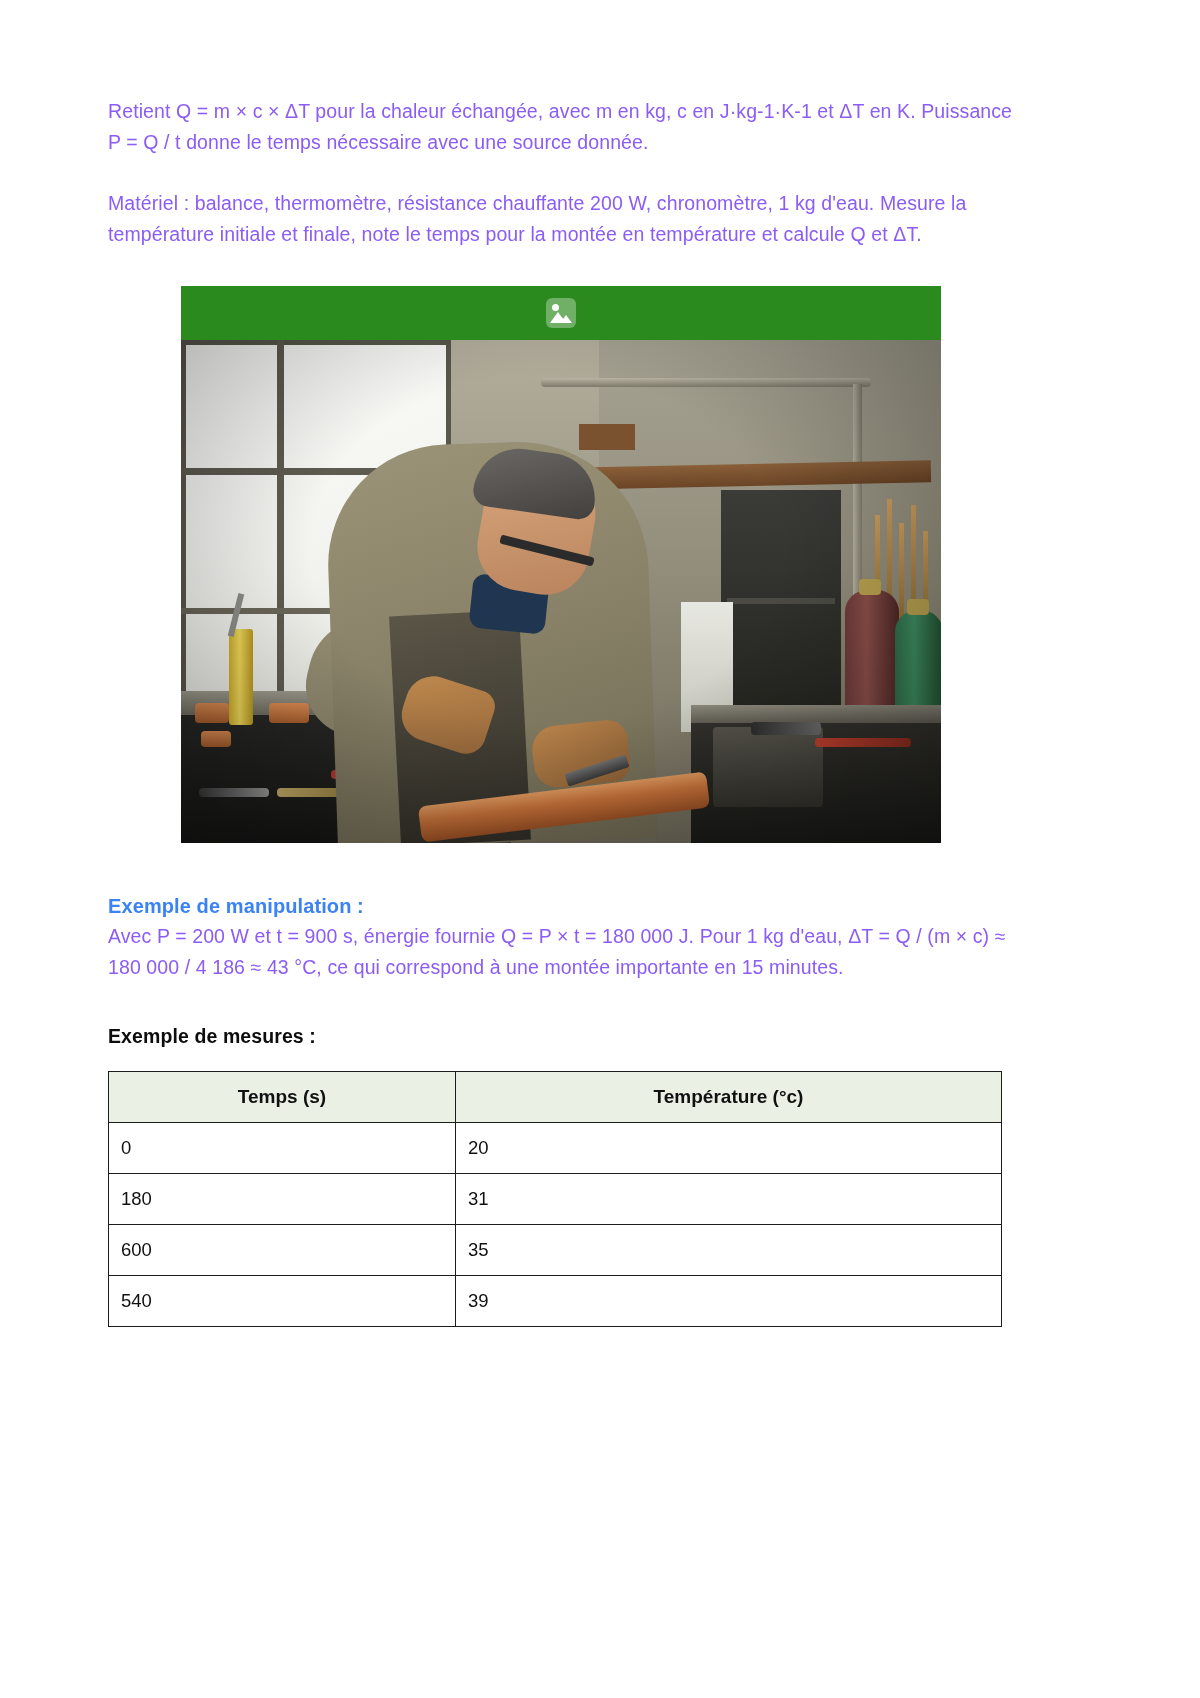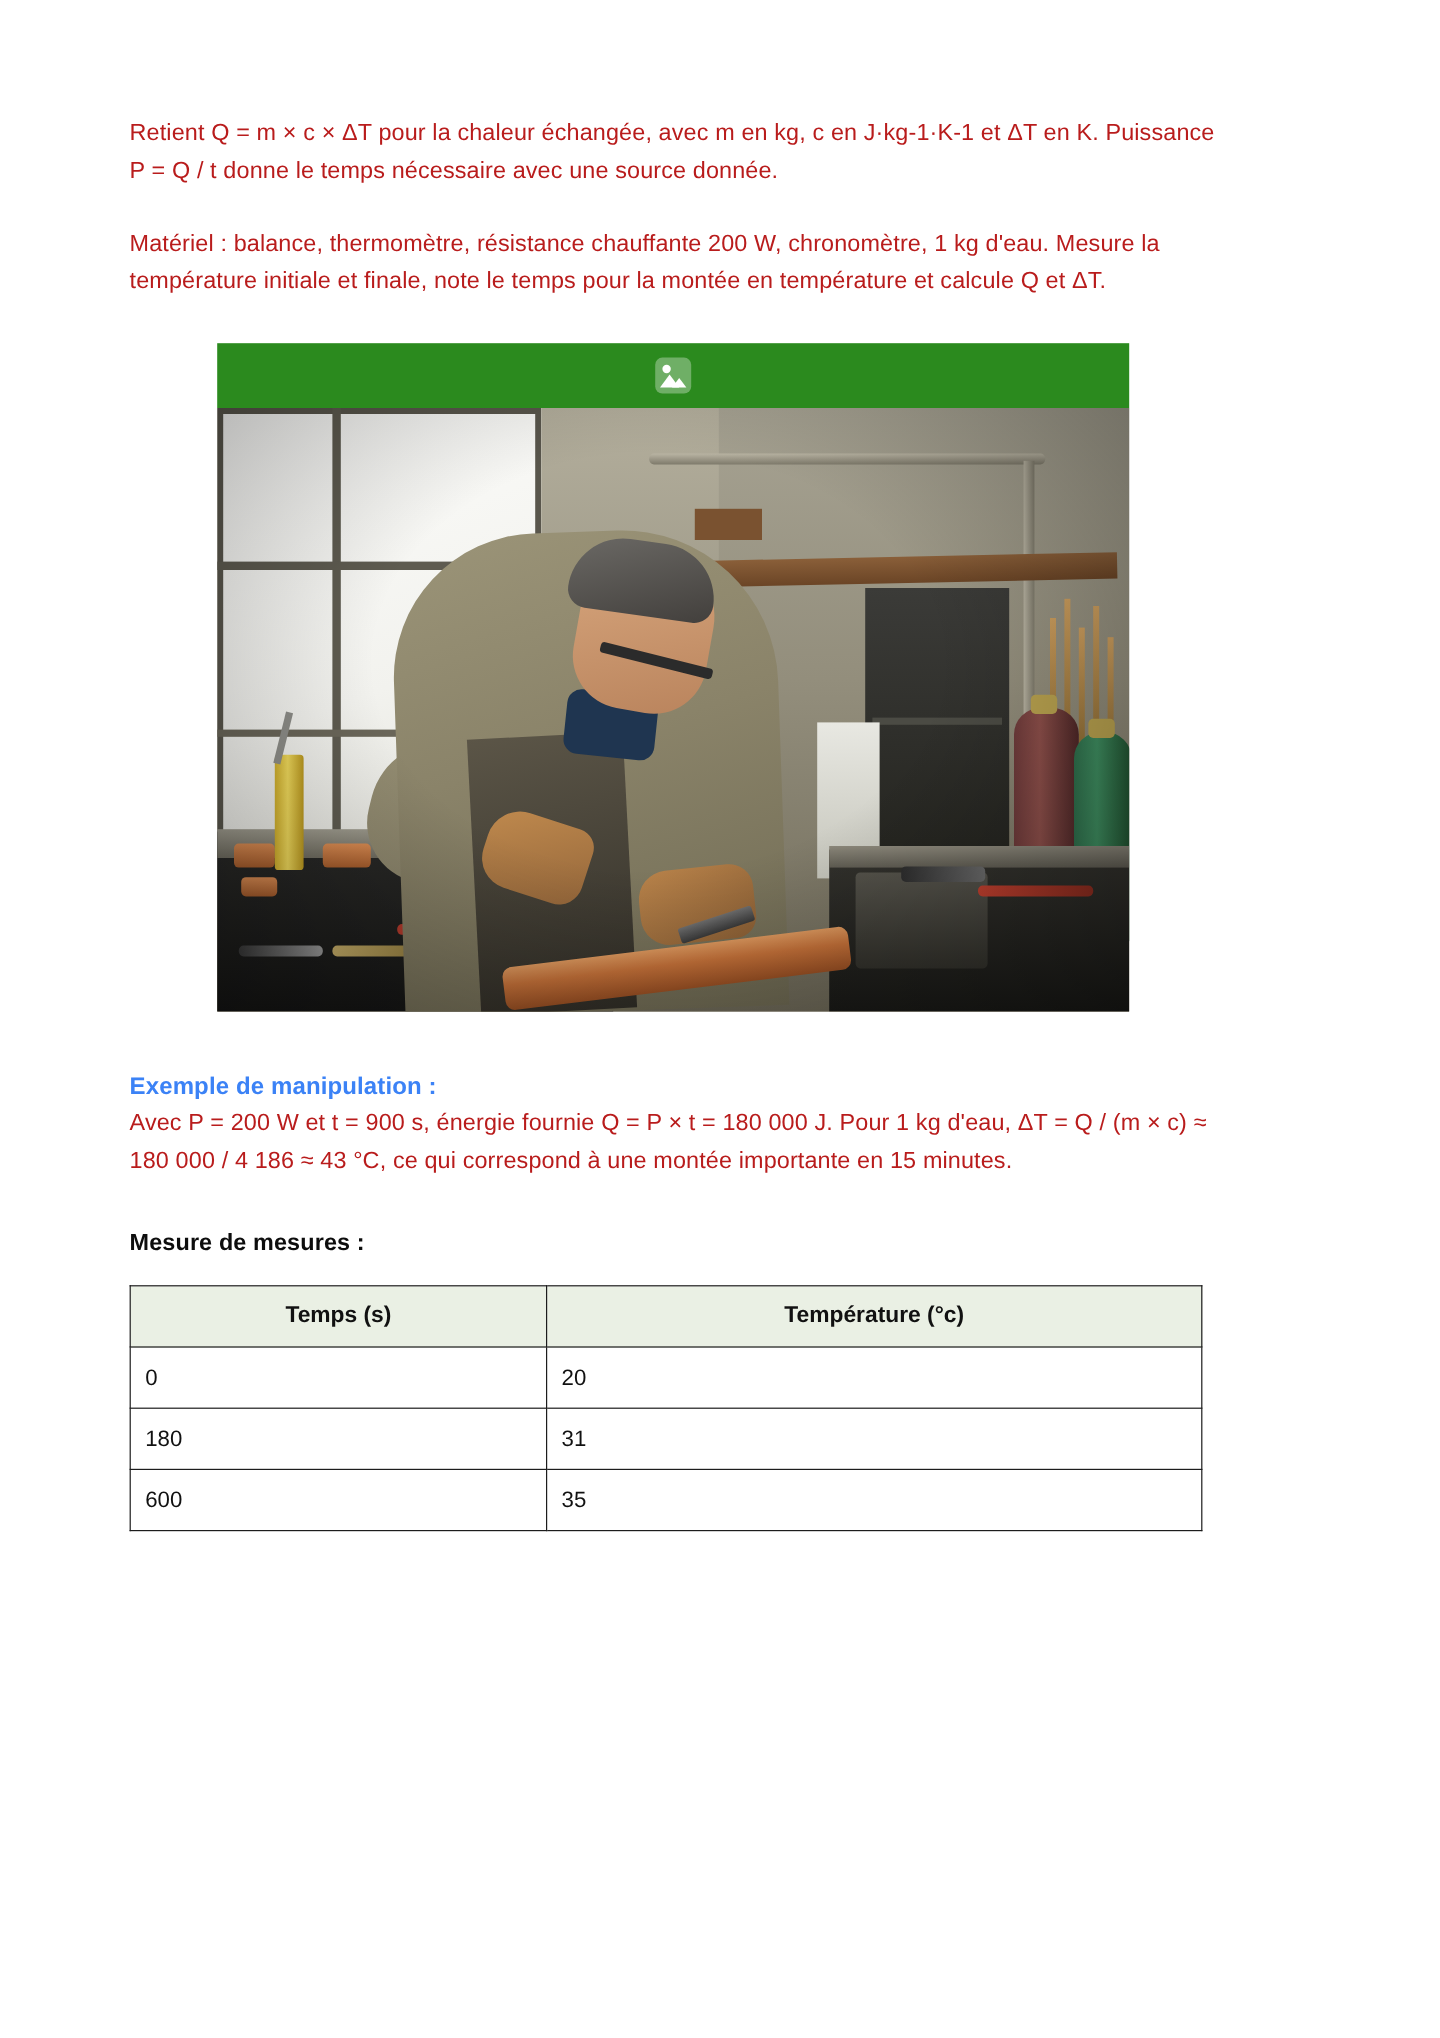--- a/index.html
+++ b/index.html
@@ -27,21 +27,21 @@
     left: 108px;
     top: 96px;
     width: 912px;
   }
   p, h3 { margin: 0; }
 
   .para {
     font-size: 19.5px;
     line-height: 31px;
     letter-spacing: 0.1px;
-    color: #b91c1c;
+    color: #8b5cf6;
   }
   .para-intro { margin-bottom: 30px; }
 
   .sec-head {
     font-size: 19.5px;
     font-weight: bold;
     line-height: 30px;
     color: #0d0d0d;
     letter-spacing: 0.1px;
   }
@@ -402,21 +402,21 @@
     </div>
 
 
     <div style="height:48px"></div>
 
     <h3 class="sec-head-green">Exemple de manipulation :</h3>
     <p class="para">Avec P = 200 W et t = 900 s, énergie fournie Q = P × t = 180 000 J. Pour 1 kg d'eau, ΔT = Q / (m × c) ≈ 180 000 / 4 186 ≈ 43 °C, ce qui correspond à une montée importante en 15 minutes.</p>
 
     <div style="height:38px"></div>
 
-    <h3 class="sec-head">Mesure de mesures :</h3>
+    <h3 class="sec-head">Exemple de mesures :</h3>
 
     <table class="tbl">
       <thead>
         <tr>
           <th class="col-a">Temps (s)</th>
           <th>Température (°c)</th>
         </tr>
       </thead>
       <tbody>
         <tr>
@@ -424,17 +424,21 @@
           <td>20</td>
         </tr>
         <tr>
           <td class="col-a">180</td>
           <td>31</td>
         </tr>
         <tr>
           <td class="col-a">600</td>
           <td>35</td>
         </tr>
+        <tr>
+          <td class="col-a">540</td>
+          <td>39</td>
+        </tr>
       </tbody>
     </table>
 
   </div>
 </div>
 
 </body></html>

